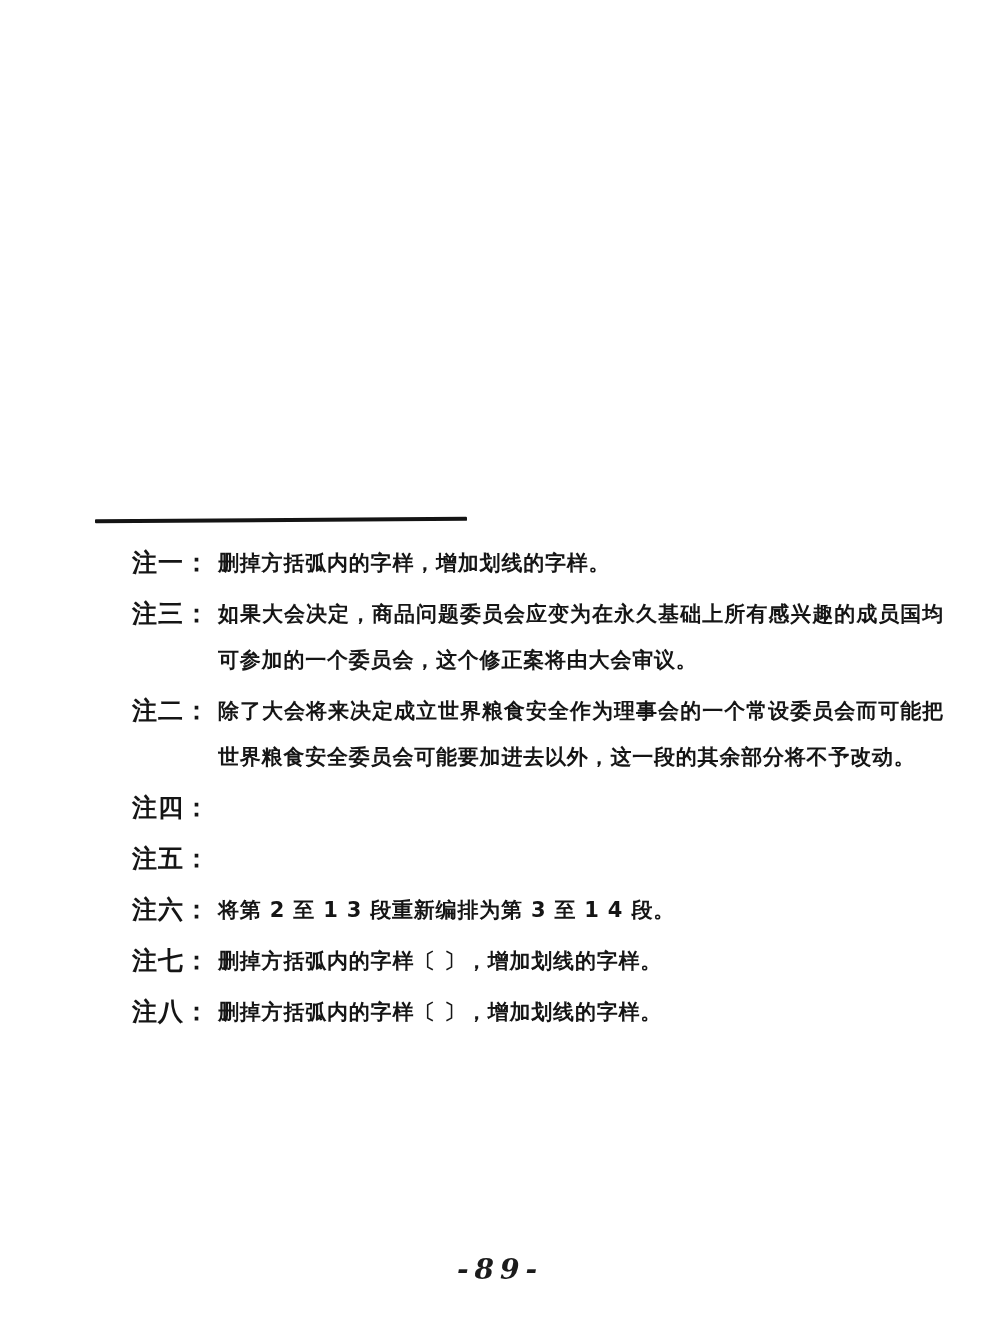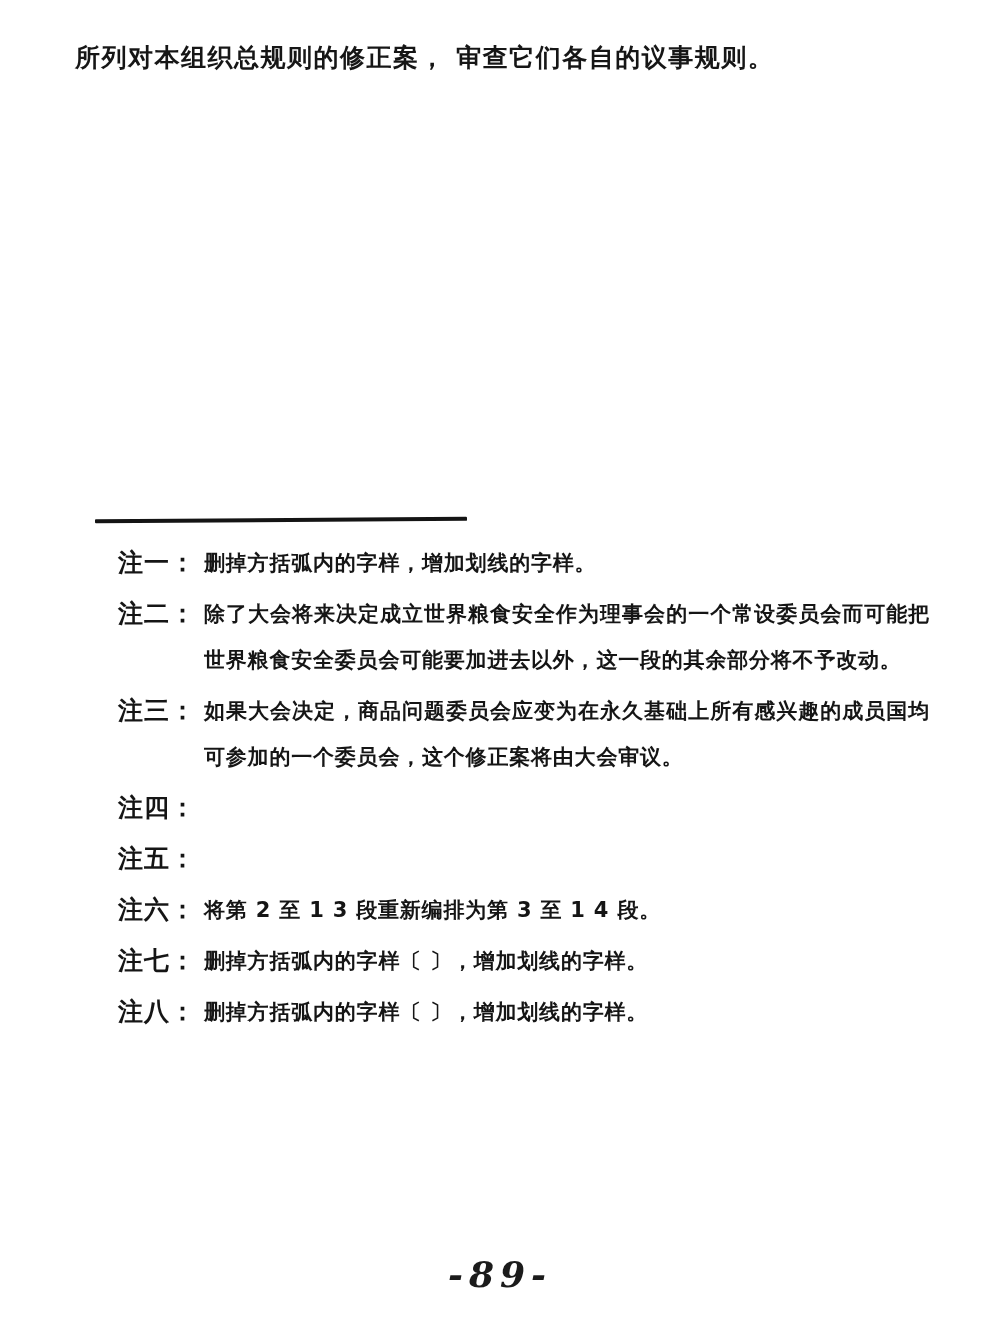--- a/index.html
+++ b/index.html
@@ -33,21 +33,21 @@
     left: 95px;
     top: 518px;
     width: 372px;
     height: 4px;
     background: #141414;
     transform: rotate(-0.35deg);
     border-radius: 1px;
   }
   .notes {
     position: absolute;
-    left: 118px;
+    left: 132px;
     top: 540px;
     width: 812px;
   }
   .note-row {
     display: flex;
     align-items: flex-start;
     margin-bottom: 5px;
   }
   .note-label {
     flex: 0 0 86px;
@@ -69,47 +69,46 @@
     text-align: justify;
   }
   .page-number {
     position: absolute;
     left: 0;
     right: 0;
     top: 1253px;
     text-align: center;
     font-family: "DejaVu Serif", serif;
     font-style: italic;
-    font-size: 36px;
+    font-size: 28px;
     font-weight: 600;
     letter-spacing: 6px;
     color: #1b1b1b;
   }
 </style>
 </head>
 <body>
 
 <div class="page">
 
-  <p class="intro">所列对本组织总规则的修正案， 审查它们各自的议事规则。</p>
 
   <div class="footnote-rule"></div>
 
   <div class="notes" id="notes-container">
       <div class="note-row">
         <span class="note-label">注一：</span>
         <span class="note-text">删掉方括弧内的字样，增加划线的字样。</span>
       </div>
       <div class="note-row">
+        <span class="note-label">注三：</span>
+        <span class="note-text">如果大会决定，商品问题委员会应变为在永久基础上所有感兴趣的成员国均可参加的一个委员会，这个修正案将由大会审议。</span>
+      </div>
+      <div class="note-row">
         <span class="note-label">注二：</span>
         <span class="note-text">除了大会将来决定成立世界粮食安全作为理事会的一个常设委员会而可能把世界粮食安全委员会可能要加进去以外，这一段的其余部分将不予改动。</span>
-      </div>
-      <div class="note-row">
-        <span class="note-label">注三：</span>
-        <span class="note-text">如果大会决定，商品问题委员会应变为在永久基础上所有感兴趣的成员国均可参加的一个委员会，这个修正案将由大会审议。</span>
       </div>
       <div class="note-row">
         <span class="note-label">注四：</span>
       </div>
       <div class="note-row">
         <span class="note-label">注五：</span>
       </div>
       <div class="note-row">
         <span class="note-label">注六：</span>
         <span class="note-text">将第 2 至 1 3 段重新编排为第 3 至 1 4 段。</span>

